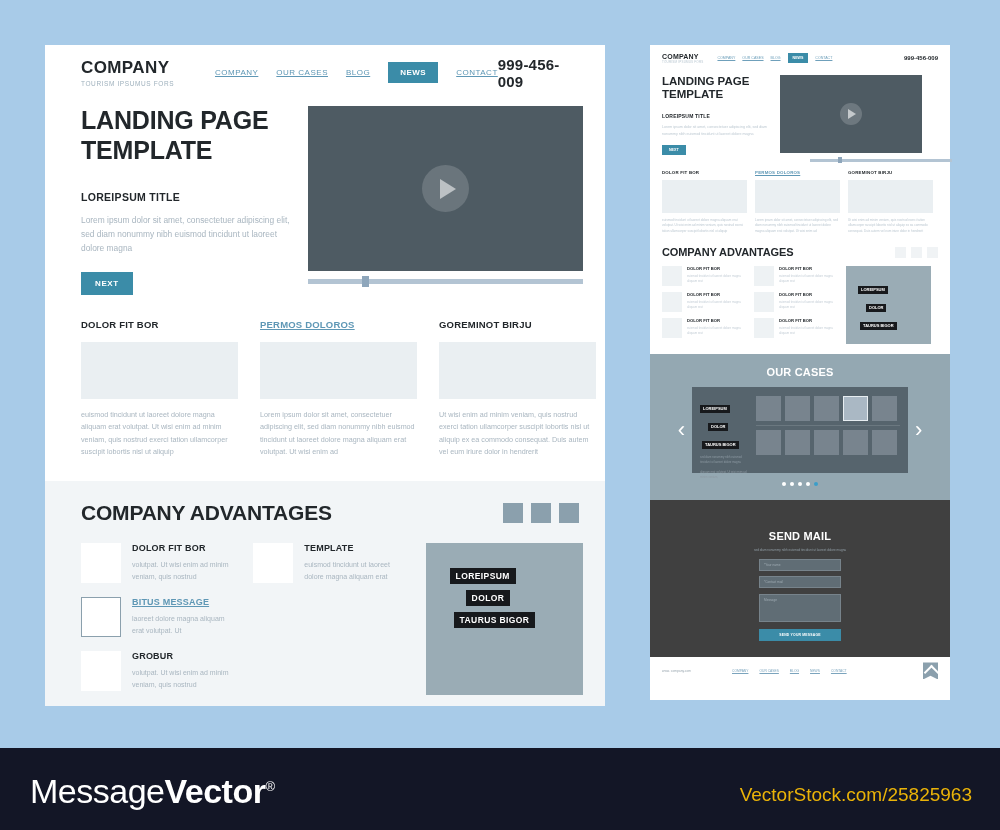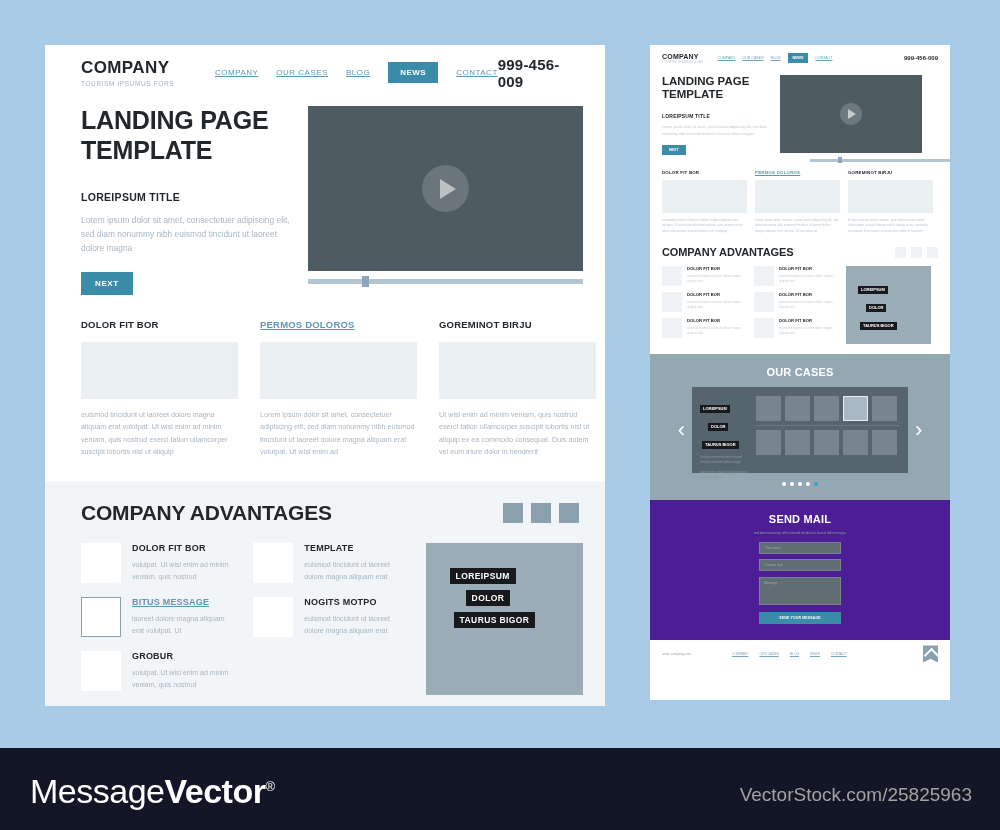--- a/index.html
+++ b/index.html
@@ -189,21 +189,21 @@
   .m-case-grid { flex: 1; display: flex; flex-direction: column; gap: 4px; }
   .m-case-r { display: flex; gap: 4px; }
   .m-thumb { width: 25px; height: 25px; background: #78848e; cursor: pointer; }
   .m-thumb.active { background: #aab8c4; border: 1px solid #e7edf1; }
   .m-divider { height: 1px; background: #6b7880; }
   .m-dots { display: flex; justify-content: center; gap: 4px; margin-top: 9px; }
   .m-dot { width: 4px; height: 4px; border-radius: 50%; background: #fff; cursor: pointer; }
   .m-dot.active { background: #3b9ec9; }
 
   
-  .m-mail { background: #4c1d95; padding: 13px 0 16px 0; text-align: center; }
+  .m-mail { background: #404040; padding: 30px 0 16px 0; text-align: center; }
   .m-mail-title { color: #fff; font-size: 11px; font-weight: bold; letter-spacing: 0.2px; }
   .m-mail-text { font-size: 3.1px; line-height: 1.8; color: #8f9ca4; margin-top: 6px; }
   .m-field {
     width: 82px; margin: 5px auto 0 auto; background: #606d75;
     border: 1px solid #77838b; text-align: left; padding: 3px 4px;
     font-size: 3.2px; color: #9fabb3; cursor: text;
   }
   .m-field.msg { height: 28px; margin-top: 6px; }
   .m-submit {
     width: 82px; margin: 7px auto 0 auto; background: #3b8ca8; color: #fff;
@@ -236,21 +236,21 @@
     background: #131626;
   }
   .wm-logo {
     position: absolute; left: 30px; top: 24px;
     font-size: 34px; color: #fff; letter-spacing: -0.5px;
   }
   .wm-logo b { font-weight: bold; }
   .wm-logo sup { font-size: 13px; vertical-align: super; }
   .wm-url {
     position: absolute; right: 28px; top: 36px;
-    font-size: 19px; color: #a3a3a3; margin-left: 23px;
+    font-size: 19px; color: #eab308; margin-left: 23px;
   }
 </style>
 </head>
 <body>
 
 <div class="desktop">
 
   <div class="dt-header">
     <div class="logo-block">
       <div class="logo-main">COMPANY</div>
@@ -337,27 +337,20 @@
             <div class="adv-item-title">GROBUR</div>
             <div class="adv-item-text">volutpat. Ut wisi enim ad minim veniam, quis nostrud</div>
           </div>
         </div>
       </div>
       <div class="adv-col">
         <div class="adv-item">
           <div class="adv-box"></div>
           <div>
             <div class="adv-item-title">TEMPLATE</div>
-            <div class="adv-item-text">euismod tincidunt ut laoreet dolore magna aliquam erat</div>
-          </div>
-        </div>
-        <div class="adv-item">
-          <div class="adv-box"></div>
-          <div>
-            <div class="adv-item-title">NOGITS MOTPO</div>
             <div class="adv-item-text">euismod tincidunt ut laoreet dolore magna aliquam erat</div>
           </div>
         </div>
       </div>
       <div class="adv-panel">
         <div class="tag-row">
           <span class="tag">LOREIPSUM</span>
         </div>
         <div class="tag-row r2">
           <span class="tag">DOLOR</span>

